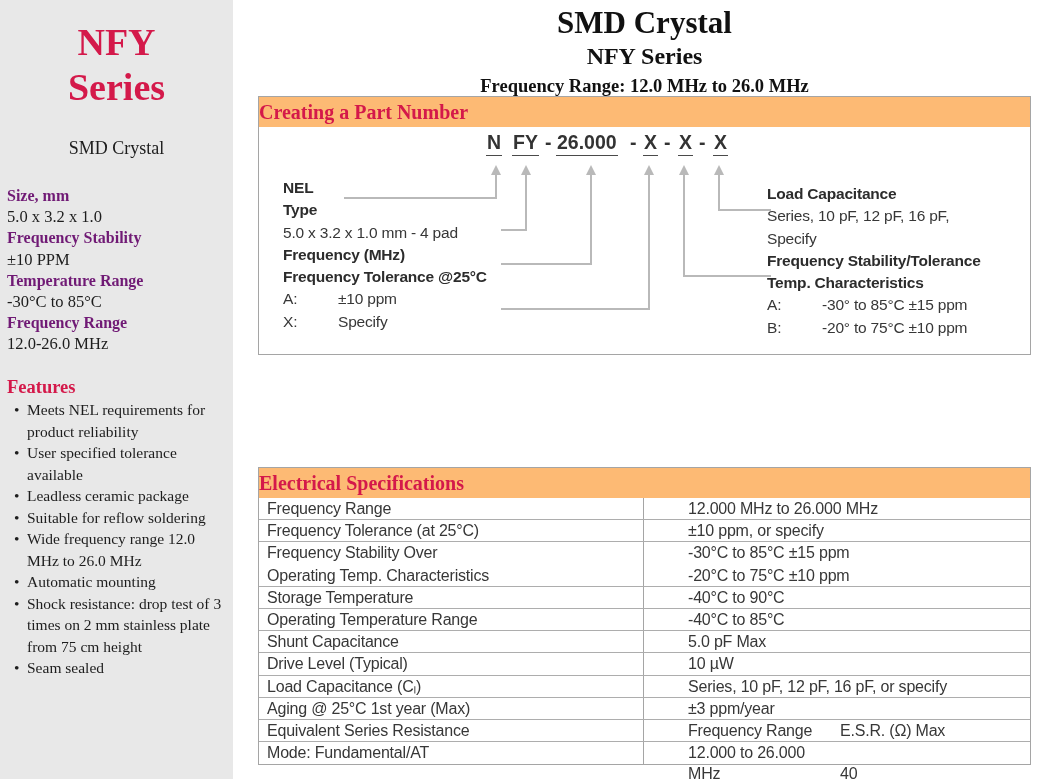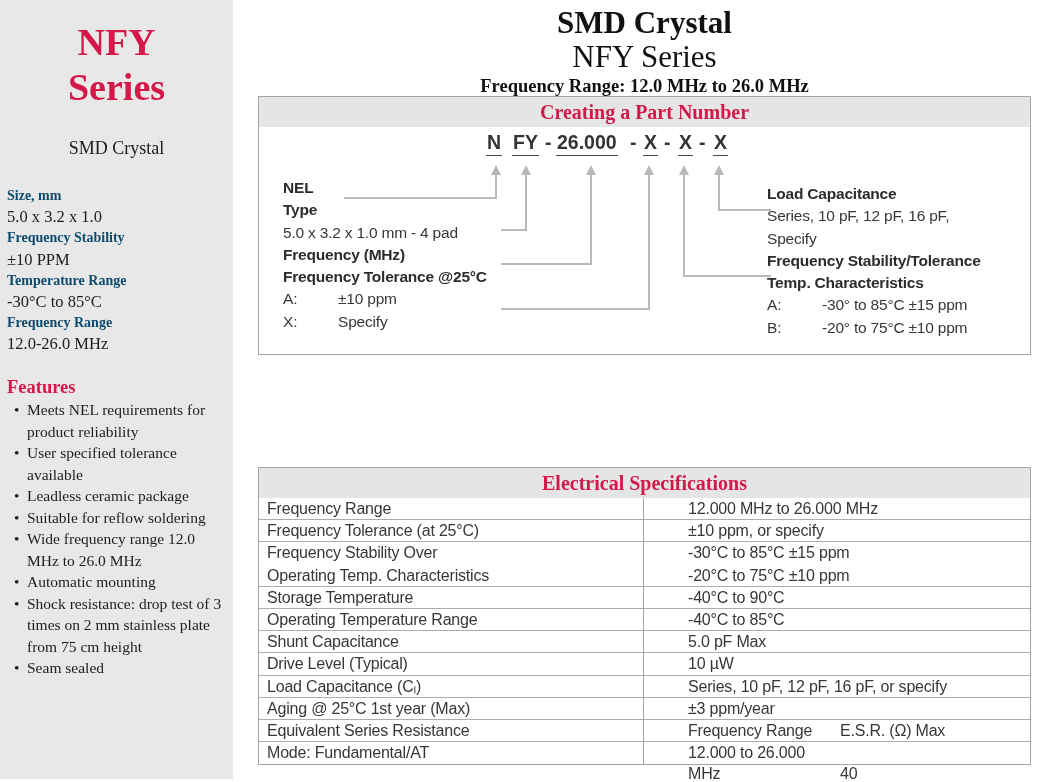--- a/index.html
+++ b/index.html
@@ -7,35 +7,35 @@
               font-family:"Liberation Serif", serif; }
   #page { position:relative; width:1038px; height:558px; background:#fff; }
 
   
   #sidebar { position:absolute; left:0; top:0; width:233px; height:779px; background:#e8e8e8; }
   .sb-title { position:absolute; left:0; top:20px; width:233px; text-align:center;
               color:#d4194a; font-weight:bold; font-size:38px; line-height:45px; }
   .sb-sub   { position:absolute; left:0; top:138px; width:233px; text-align:center;
               color:#1d1d1d; font-size:18px; }
   .sb-specs { position:absolute; left:7px; top:185px; width:222px; }
-  .sb-label { color:#0c4a6e; font-weight:bold; font-size:14px; line-height:21.2px; }
+  .sb-label { color:#701a75; font-weight:bold; font-size:16px; line-height:21.2px; }
   .sb-value { color:#1d1d1d; font-size:16.5px; line-height:21.2px; }
   .sb-feat-title { position:absolute; left:7px; top:377px; color:#d4194a; font-weight:bold; font-size:18.5px; }
   .sb-feat-list  { position:absolute; left:14px; top:399px; width:214px; list-style:none; }
   .sb-feat-list li { position:relative; padding-left:13px; font-size:15.5px; line-height:21.5px; color:#1d1d1d; }
   .sb-feat-list li::before { content:"•"; position:absolute; left:0; }
 
   
   #main-title { position:absolute; left:258px; top:5px; width:773px; text-align:center; color:#111; }
   .mt-1 { font-size:31px; font-weight:bold; line-height:35px; }
-  .mt-2 { font-size:31px; font-weight:normal; line-height:33px; }
+  .mt-2 { font-size:24px; font-weight:bold; line-height:33px; }
   .mt-sub { font-size:18.5px; font-weight:bold; margin-top:3px; }
 
   
-  .gray-bar { height:30px; background:#e5e5e5; text-align:center; line-height:30px;
+  .gray-bar { height:30px; background:#fdba74; text-align:left; line-height:30px;
               color:#d4194a; font-weight:bold; font-size:20px; font-family:"Liberation Serif", serif; }
   .boxed { position:absolute; left:258px; width:773px; background:#fff;
            border:1.5px solid #a5a5a5; }
 
   
   #pn-box { top:96px; height:259px; }
   .pn-tok { position:absolute; top:34px; font-family:"Liberation Sans", sans-serif;
             font-weight:bold; font-size:19.5px; color:#333; }
   .pn-seg { border-bottom:1.5px solid #4a4a4a; padding:0 1px 1px 1px; }
   .s1{left:227px}.s2{left:253px}.p1{left:286px}.s3{left:297px}.p2{left:371px}

